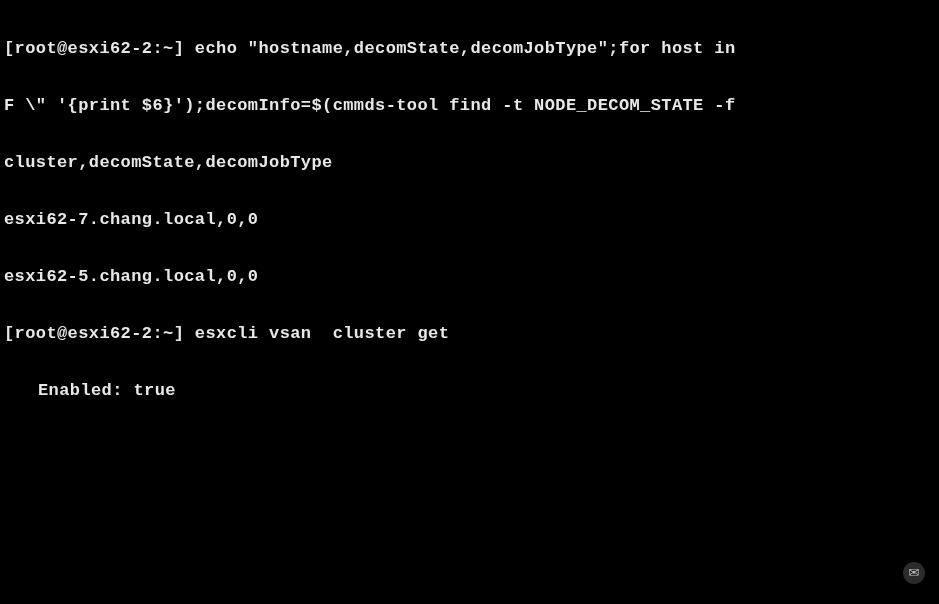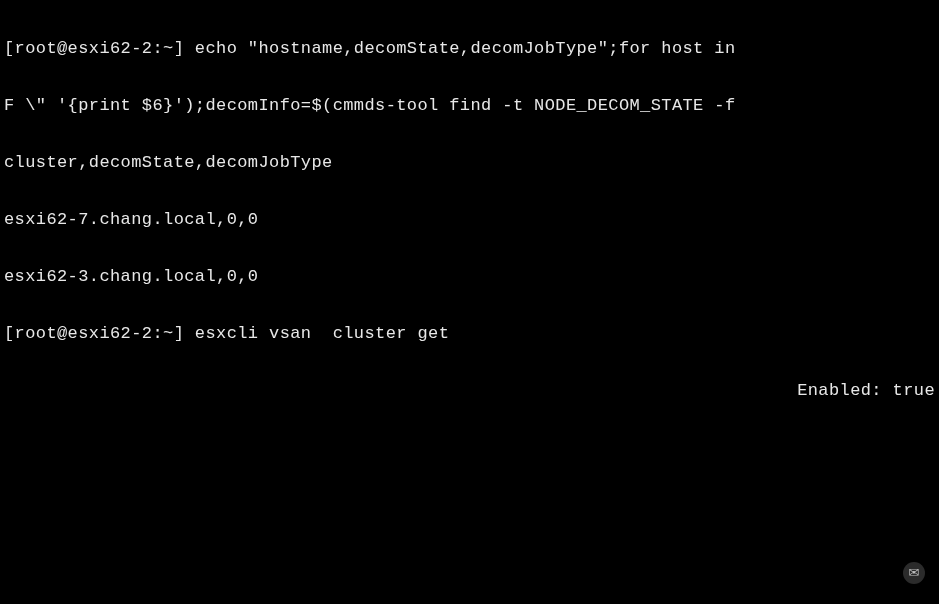--- a/index.html
+++ b/index.html
@@ -10,22 +10,22 @@
     font-size: 17px;
     line-height: 28.5px;
     color: #e8e8e8;
     position: relative;
   }
   .terminal {
     padding: 6px 4px;
     white-space: pre;
     letter-spacing: 0.4px;
   }
-  .line { display: block; }
-  .indent1 { padding-left: 34px; text-align: right; }
+  .line { display: block; font-weight: bold; }
+  .indent1 { padding-left: 34px; }
   .watermark {
     position: absolute;
     right: 14px;
     bottom: 20px;
     display: flex;
     align-items: center;
     color: #9a9a9a;
     font-family: sans-serif;
     font-size: 15px;
     gap: 6px;
@@ -43,21 +43,21 @@
   }
 </style>
 </head>
 <body>
 
 <div class="terminal">
 <span class="line">[root@esxi62-2:~] echo "hostname,decomState,decomJobType";for host in</span>
 <span class="line">F \" '{print $6}');decomInfo=$(cmmds-tool find -t NODE_DECOM_STATE -f</span>
 <span class="line">cluster,decomState,decomJobType</span>
 <span class="line">esxi62-7.chang.local,0,0</span>
-<span class="line">esxi62-3.chang.local,0,0</span>
+<span class="line">esxi62-5.chang.local,0,0</span>
 <span class="line">[root@esxi62-2:~] esxcli vsan  cluster get</span>
 <span class="line indent1"><span>Enabled</span>: <span>true</span></span>
 
 
 
 
 
 
 
 

